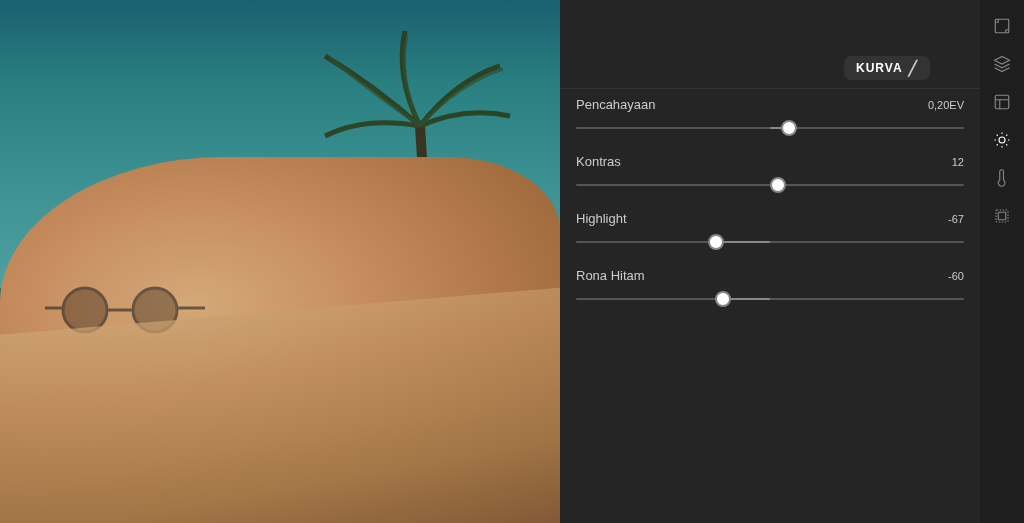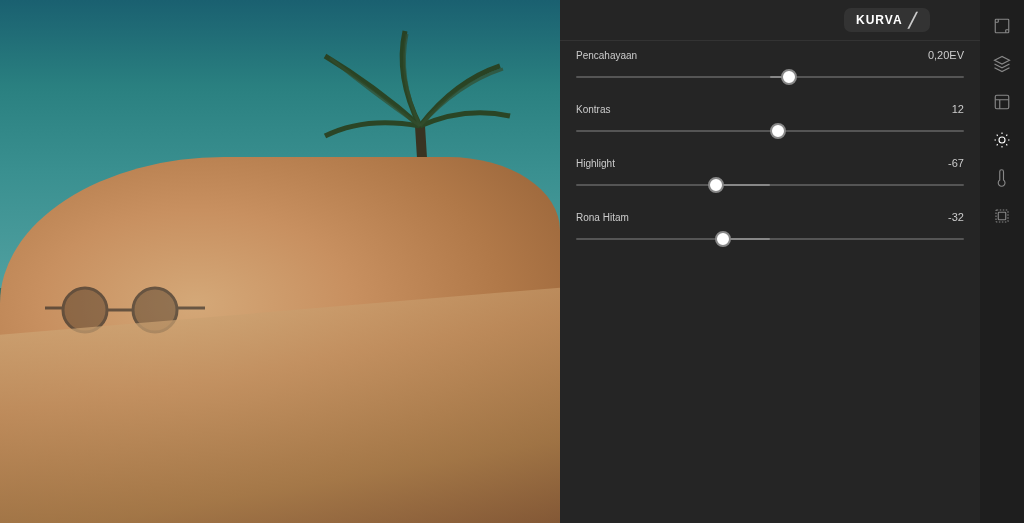--- a/index.html
+++ b/index.html
@@ -76,20 +76,21 @@
       gap: 6px;
       background: #333;
       border: none;
       color: #fff;
       padding: 4px 12px;
       border-radius: 7px;
       font-size: 12px;
       font-weight: bold;
       letter-spacing: 1px;
       cursor: pointer;
+      margin-top: 48px;
     }
 
     .kurva-btn .curve-icon {
       font-size: 14px;
       color: #ccc;
     }
 
     
     .sliders-area {
       padding: 8px 16px;
@@ -101,21 +102,21 @@
 
     .slider-header {
       display: flex;
       justify-content: space-between;
       align-items: center;
       margin-bottom: 6px;
     }
 
     .slider-label {
       color: #cccccc;
-      font-size: 10px;
+      font-size: 13px;
     }
 
     .slider-value {
       color: #cccccc;
       font-size: 11px;
       font-weight: 400;
     }
 
     .slider-track-container {
       position: relative;
@@ -271,21 +272,21 @@
     <div class="slider-track-container">
       <div class="slider-track">
         <div class="slider-fill" style="left:36%;width:14%"></div>
         <div class="slider-thumb" style="left:36%"></div>
       </div>
     </div>
   </div>
         <div class="slider-row">
     <div class="slider-header">
       <span class="slider-label">Rona Hitam</span>
-      <span class="slider-value">-32</span>
+      <span class="slider-value">-60</span>
     </div>
     <div class="slider-track-container">
       <div class="slider-track">
         <div class="slider-fill" style="left:38%;width:12%"></div>
         <div class="slider-thumb" style="left:38%"></div>
       </div>
     </div>
   </div>
       </div>
 

